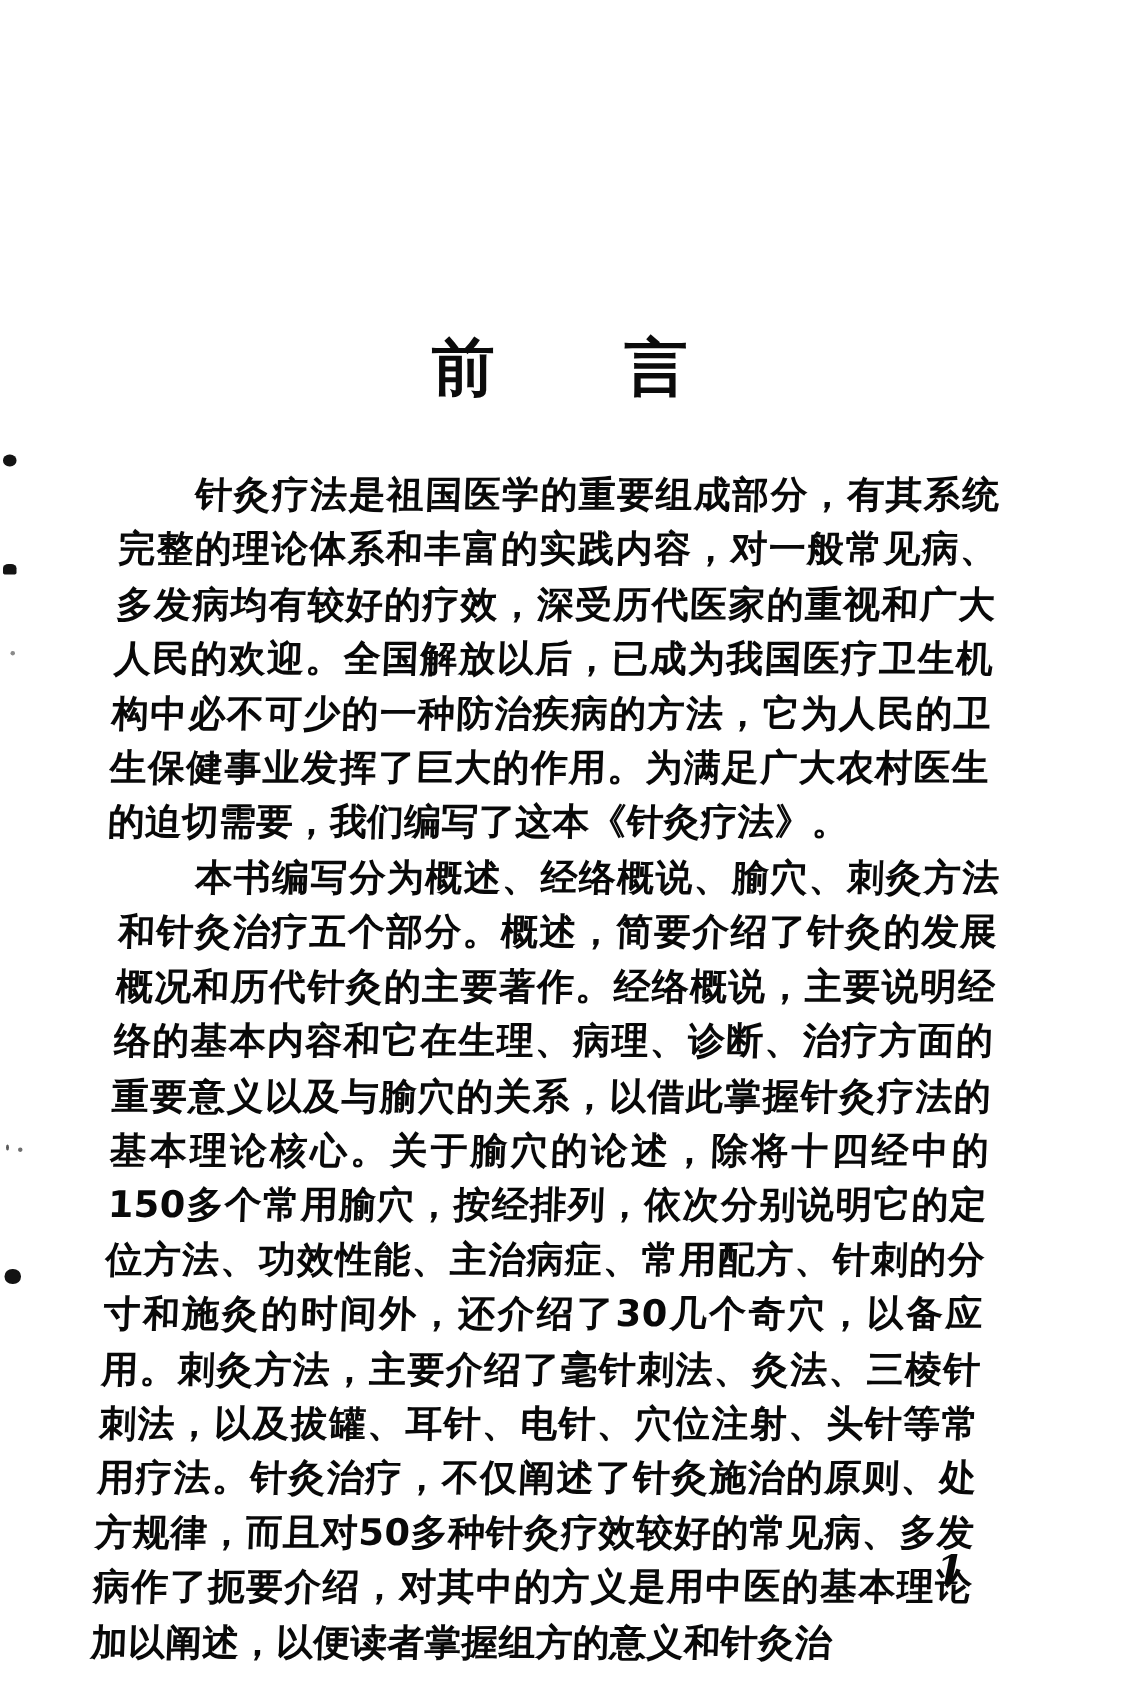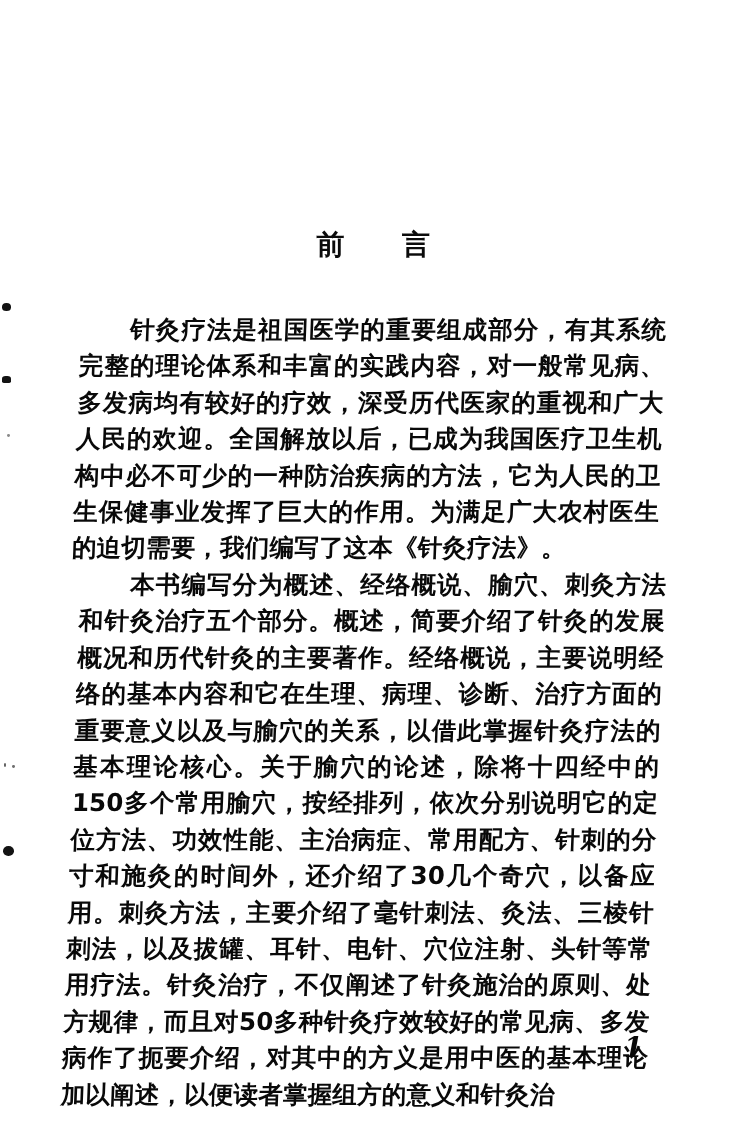--- a/index.html
+++ b/index.html
@@ -22,21 +22,21 @@
   }
 
   
   .page-title {
     position: absolute;
     left: 0;
     top: 222px;
     width: 747px;
     text-align: center;
     font-family: "DejaVu Sans", sans-serif;
-    font-size: 28px;
+    font-size: 42px;
     font-weight: 700;
     line-height: 46px;
     color: #0b0b0b;
     letter-spacing: 0.02em;
     white-space: pre;
   }
 
   
   .body-text {
     position: absolute;

